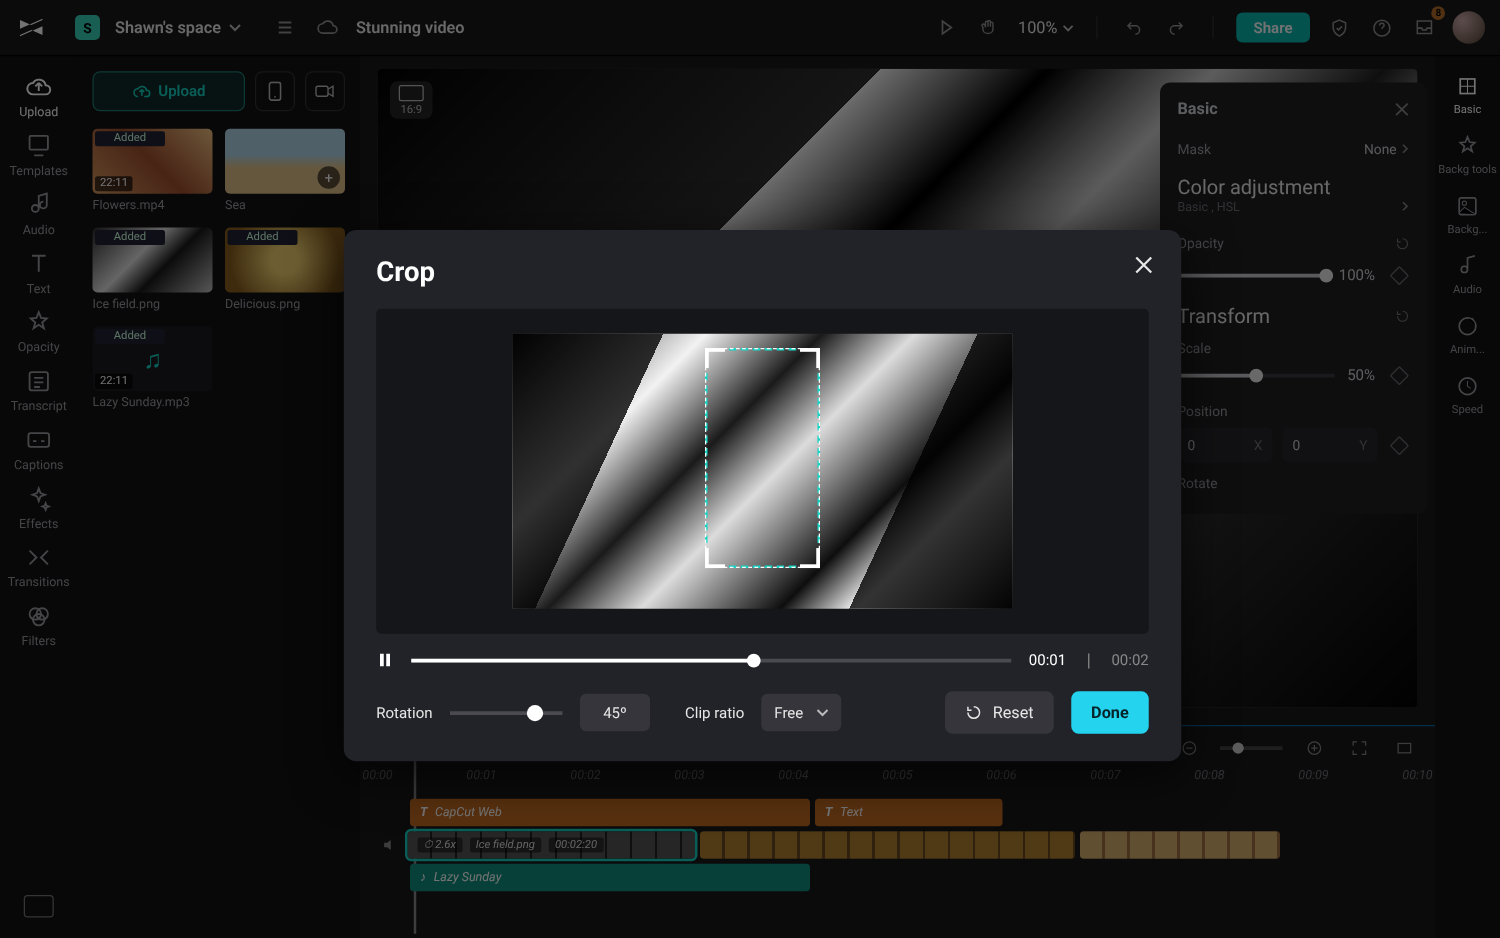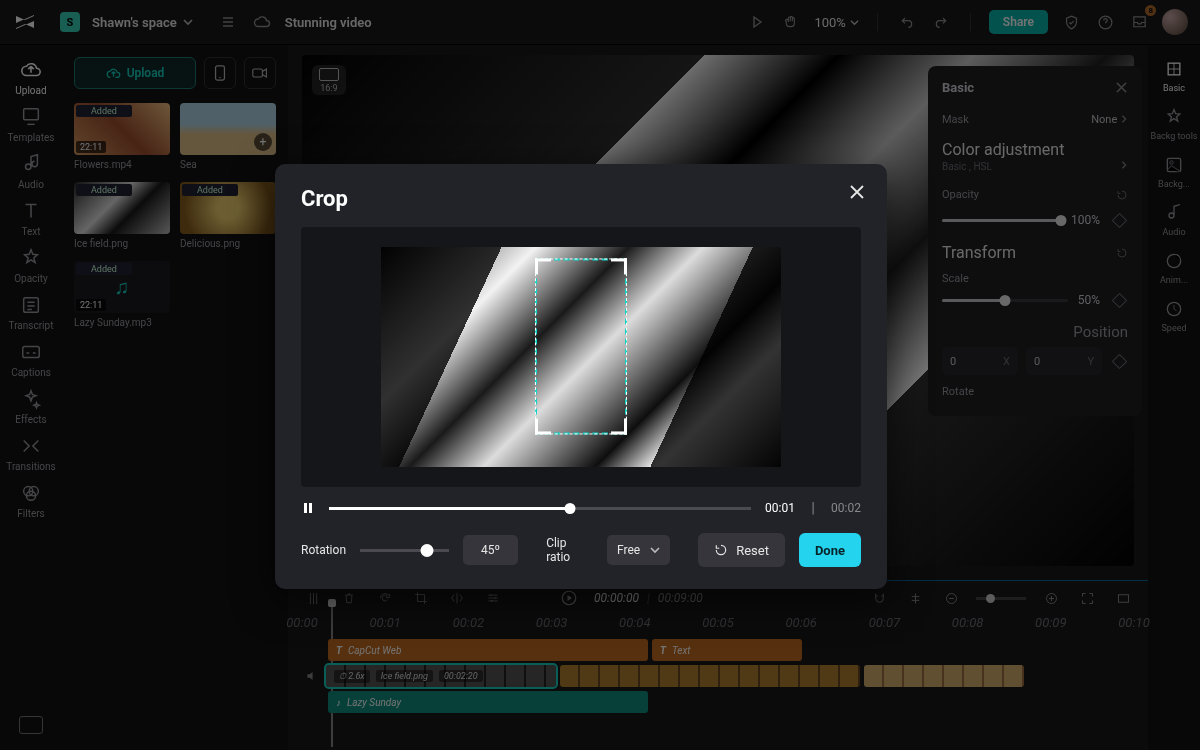--- a/index.html
+++ b/index.html
@@ -85,35 +85,35 @@
   .rt.active { color:#fff; }
 
   
   .tl-bar { height:34px; display:flex; align-items:center; gap:14px; padding:0 14px; color:#9a9aa0; }
   .tl-bar .sep { flex:1; }
   .tl-time { display:flex; gap:8px; font-family:ui-monospace,monospace; font-size:12px; }
   .tl-time .cur { color:#fff; }
   .tl-head { position:absolute; left:40px; top:18px; width:8px; height:150px; }
   .tl-head::before{ content:""; position:absolute; top:0; left:0; width:8px; height:8px; background:#e8e8ea; border-radius:2px; }
   .tl-head::after { content:""; position:absolute; top:8px; left:3px; width:2px; height:140px; background:#e8e8ea88; }
-  .tl-ruler { position:relative; height:18px; font-size:13px; color:#6e6e74; margin:0 14px; }
+  .tl-ruler { position:relative; height:18px; font-size:10px; color:#6e6e74; margin:0 14px; }
   .tl-tick { position:absolute; top:0; transform:translateX(-50%); }
   .tracks { position:relative; margin:6px 14px 0 40px; display:flex; flex-direction:column; gap:4px; }
   .clip { height:22px; border-radius:3px; display:flex; align-items:center; padding:0 8px; font-size:10px; gap:6px; color:#fff; overflow:hidden; }
   .clip.text  { background:#c06a22; }
   .clip.video { background:#2b2b30; outline:2px solid #16d3c4; background-image:repeating-linear-gradient(90deg,#555 0 18px,#222 18px 20px); color:#ddd; }
   .clip.video2{ background:#8a6a30; background-image:repeating-linear-gradient(90deg,#b08030 0 18px,#6a4a20 18px 20px); }
   .clip.audio { background:#0f8f7f; }
   .row { display:flex; gap:4px; }
   .T-ico { font-weight:700; }
   .spk { width:20px; display:flex; align-items:center; justify-content:center; color:#888; }
   .pill { background:#0007; padding:1px 5px; border-radius:2px; font-size:9px; }
 
   
-  .modal { position:absolute; left:275px; top:164px; width:612px; background:#222328; border-radius:10px; padding:22px 26px 22px; box-shadow:0 10px 40px #000a; z-index:50; }
+  .modal { position:absolute; left:275px; top:184px; width:670px; background:#222328; border-radius:10px; padding:22px 26px 22px; box-shadow:0 10px 40px #000a; z-index:50; }
   .m-title { font-size:22px; font-weight:700; color:#fff; }
   .m-close { position:absolute; top:20px; right:22px; cursor:pointer; }
   .m-view  { margin-top:16px; height:260px; border-radius:4px; background:#151619; position:relative; overflow:hidden; display:flex; align-items:center; justify-content:center; }
   .m-view .photo { width:400px; height:220px; background:
      linear-gradient(115deg,#333 0 24%, transparent 24% 74%, #333 74% 100%),
      linear-gradient(135deg,#0a0a0a,#f2f2f2 25%,#1a1a1a 40%,#dcdcdc 52%,#0e0e0e 70%,#fff 80%,#111);
      background-blend-mode:multiply;
      transform:rotate(0deg);
   }
   .crop-box { position:absolute; width:92px; height:176px; left:50%; top:50%; transform:translate(-50%,-56%);
@@ -601,21 +601,21 @@
   </div>
   <div style="color:#9a9aa0;font-size:11px;margin-top:8px;">Scale</div>
   <div class="insp-slider">
     <div class="track">
       <div class="fill" style="width:50%"></div>
         <div class="knob" style="left:50%"></div>
     </div>
     <span>50%</span>
     <span class="dia"></span>
   </div>
-  <div style="color:#9a9aa0;font-size:15px;text-align:right;">Position</div>
+  <div style="color:#9a9aa0;font-size:11px;">Position</div>
   <div class="two-inp" style="margin:6px 0 10px;">
     <div class="mini-inp">
         <span>0</span>
         <span class="ax">X</span>
       </div>
     <div class="mini-inp">
         <span>0</span>
         <span class="ax">Y</span>
       </div>
     <span class="dia" style="align-self:center;"></span>

